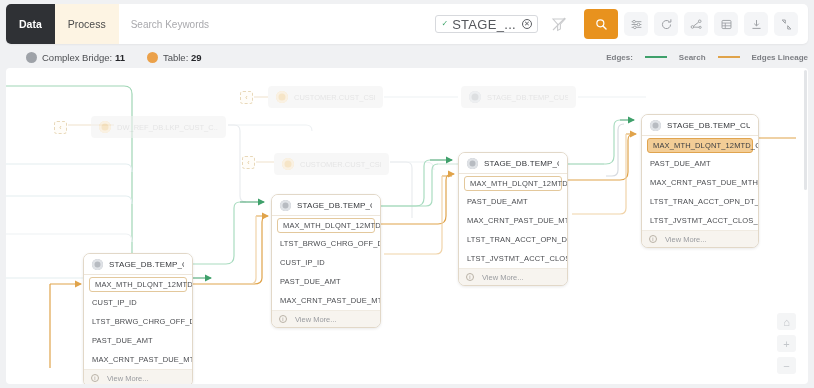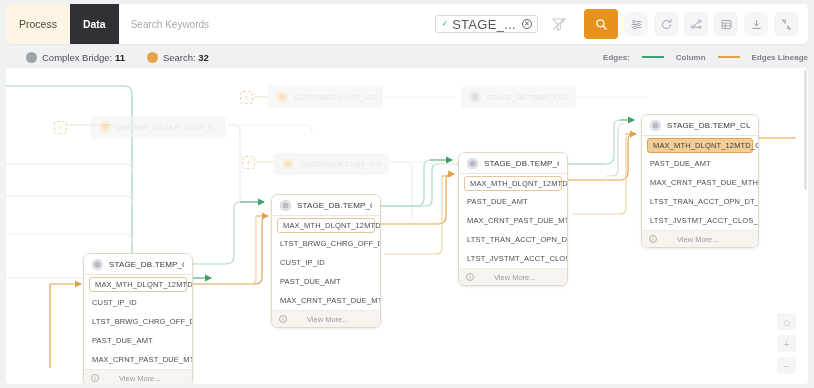--- a/index.html
+++ b/index.html
@@ -132,21 +132,21 @@
   .field.boxed {
     margin: 2px 5px 1px 5px; height: 15px;
     border: 1px solid #e3c89c; border-radius: 3px;
     padding: 0 5px;
   }
   .field.hl {
     background: #f3cd96; border-color: #e0a44f; color: #3b3d41;
     justify-content: space-between;
   }
   .viewmore {
-    height: 17px; display: flex; align-items: center; gap: 20px;
+    height: 17px; display: flex; align-items: center; gap: 8px;
     padding: 0 7px; font-size: 7.5px; color: #9a9ca0;
     background: #f7f4ef; border-top: 1px solid #f0ebe2;
   }
   .vm-ico {
     width: 8px; height: 8px; border-radius: 50%;
     border: 1px solid #b9b2a6; color: #a29b90;
     font-size: 6px; line-height: 7px; text-align: center;
   }
 
   
@@ -179,22 +179,22 @@
   .sb-v { position: absolute; right: 1px; top: 2px; width: 3px; height: 120px; background: #e3e5e8; border-radius: 2px; }
 </style>
 </head>
 <body>
 
 <div id="app">
 
   <div class="topbar">
 
     <div class="tabgroup">
+      <div class="tab active">Data</div>
       <div class="tab inactive">Process</div>
-      <div class="tab active">Data</div>
     </div>
 
     <div class="searchwrap">
       <input class="searchinput" type="text" placeholder="Search Keywords" style="">
 
       <div class="chip">
         <span class="chip-ico">✓</span>
         <span class="chip-label">STAGE_...</span>
         <span class="chip-x">✕</span>
       </div>
@@ -267,27 +267,27 @@
   </div>
 
   <div class="legendrow">
     <div class="lg-item">
       <span class="lg-dot gray"></span>
       <span class="lg-text"><span>Complex Bridge:</span>
         <b>11</b></span>
     </div>
     <div class="lg-item">
       <span class="lg-dot orange"></span>
-      <span class="lg-text"><span>Search:</span>
-        <b>32</b></span>
+      <span class="lg-text"><span>Table:</span>
+        <b>29</b></span>
     </div>
     <div class="edgeleg">
       <span>Edges:</span>
       <span class="ln green"></span>
-      <span>Column</span>
+      <span>Search</span>
       <span class="ln orange"></span>
       <span>Edges Lineage</span>
     </div>
   </div>
 
   <div class="canvas">
 
     <svg id="edges">
       <defs>
         <marker id="ag" markerWidth="6" markerHeight="6" refX="5" refY="3" orient="auto">

